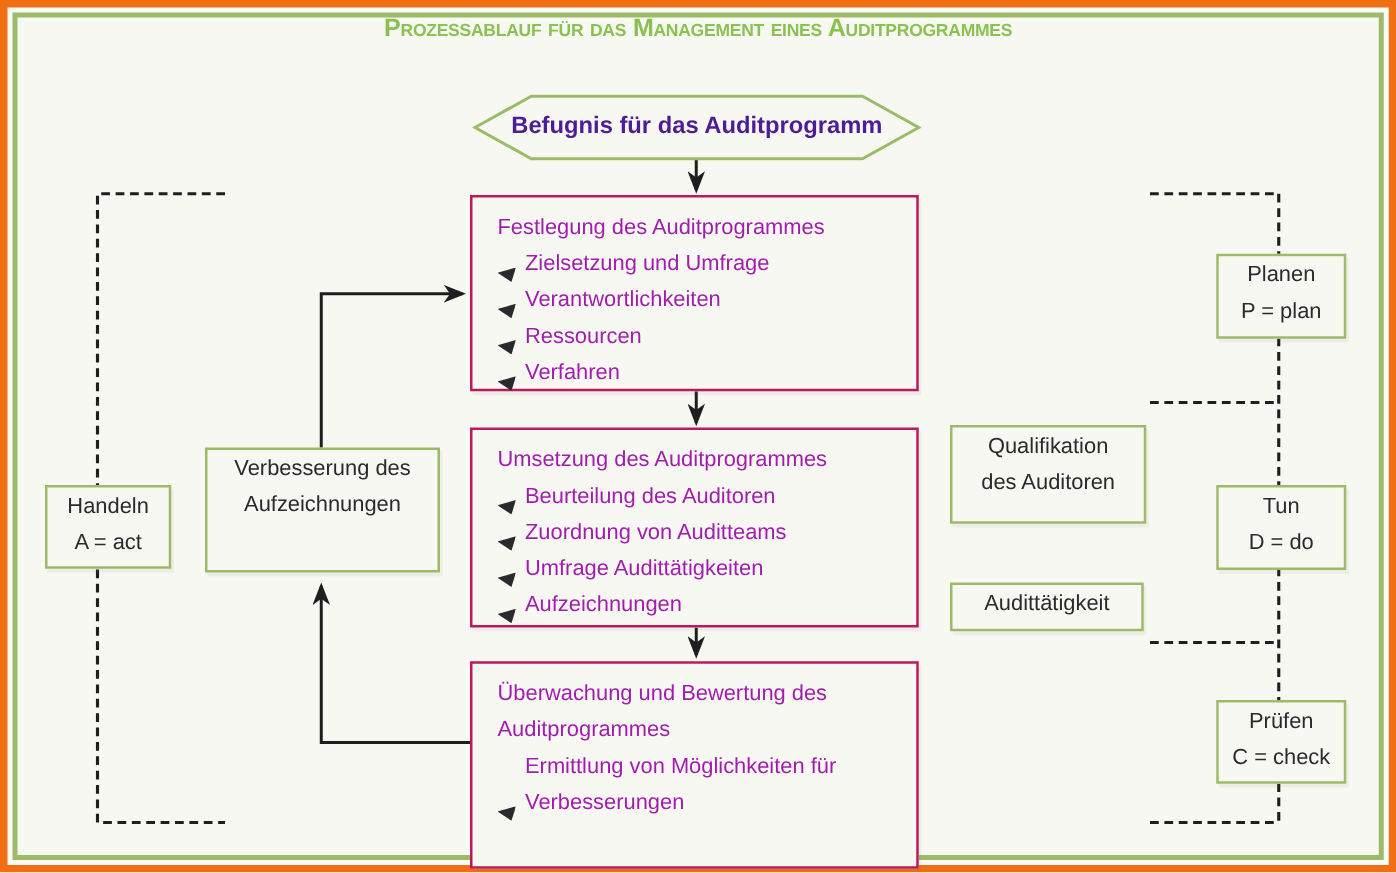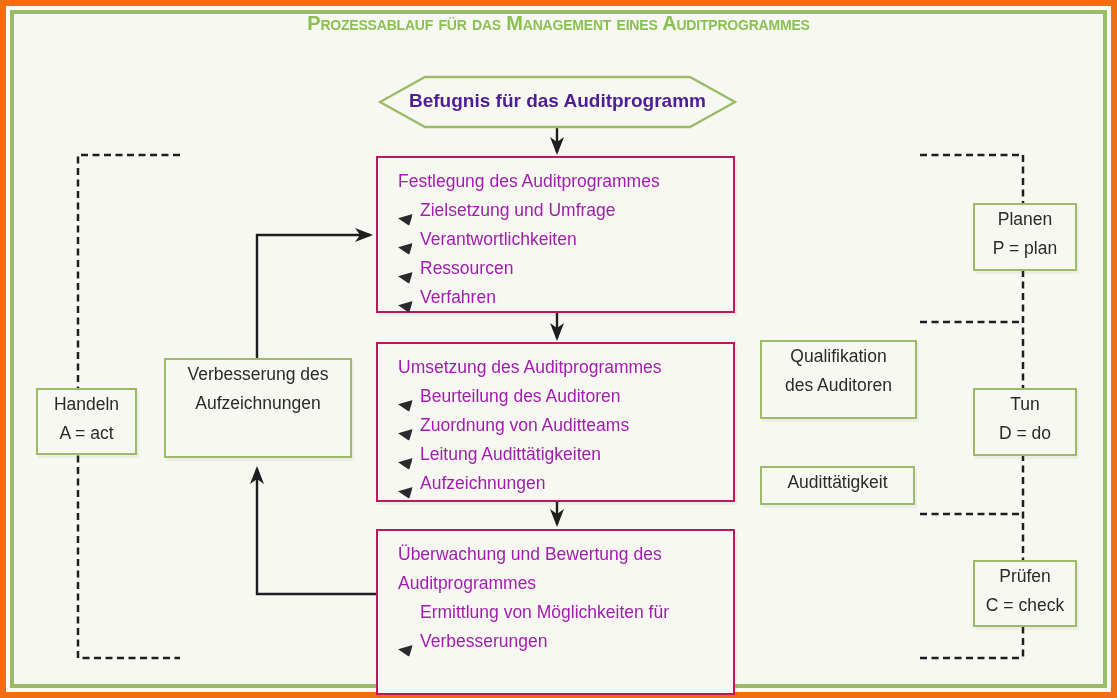--- a/index.html
+++ b/index.html
@@ -105,21 +105,21 @@
     <div class="bullet">
       <span class="tri"></span>
       <span class="btext">Beurteilung des Auditoren</span>
     </div>
     <div class="bullet">
       <span class="tri"></span>
       <span class="btext">Zuordnung von Auditteams</span>
     </div>
     <div class="bullet">
       <span class="tri"></span>
-      <span class="btext">Leitung Audittätigkeiten</span>
+      <span class="btext">Umfrage Audittätigkeiten</span>
     </div>
     <div class="bullet">
       <span class="tri"></span>
       <span class="btext">Aufzeichnungen</span>
     </div>
   </div>
 
   <div class="pbox" style="left:376px;top:529px;width:359px;height:166px">
     <div style="max-width:320px">Überwachung und Bewertung des Auditprogrammes</div>
     <div class="bullet">

